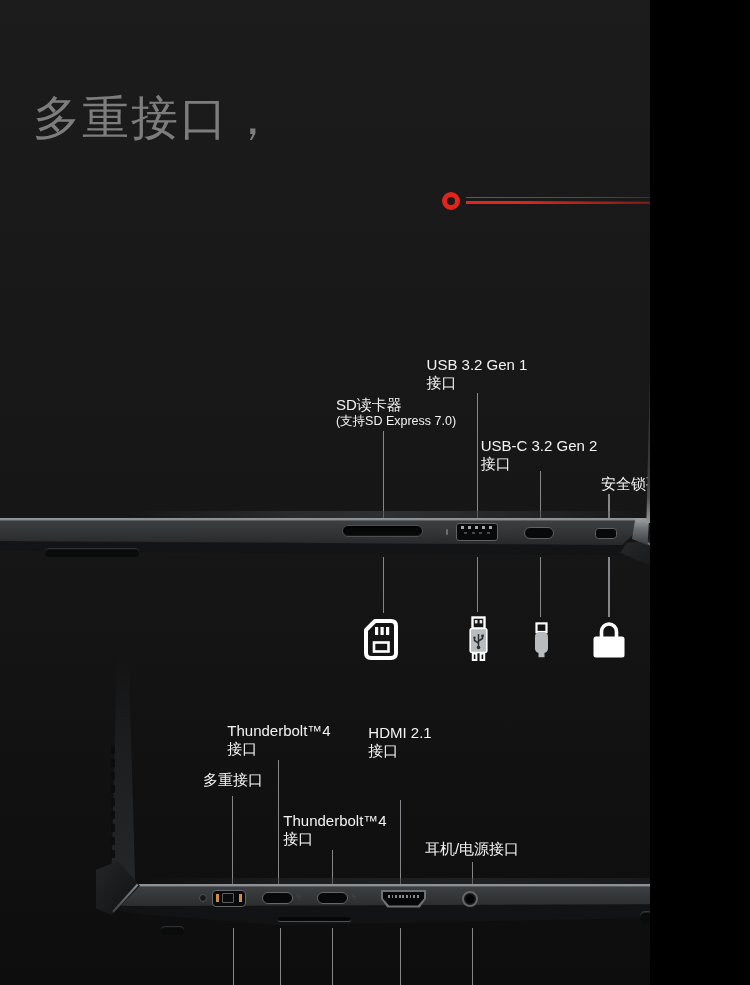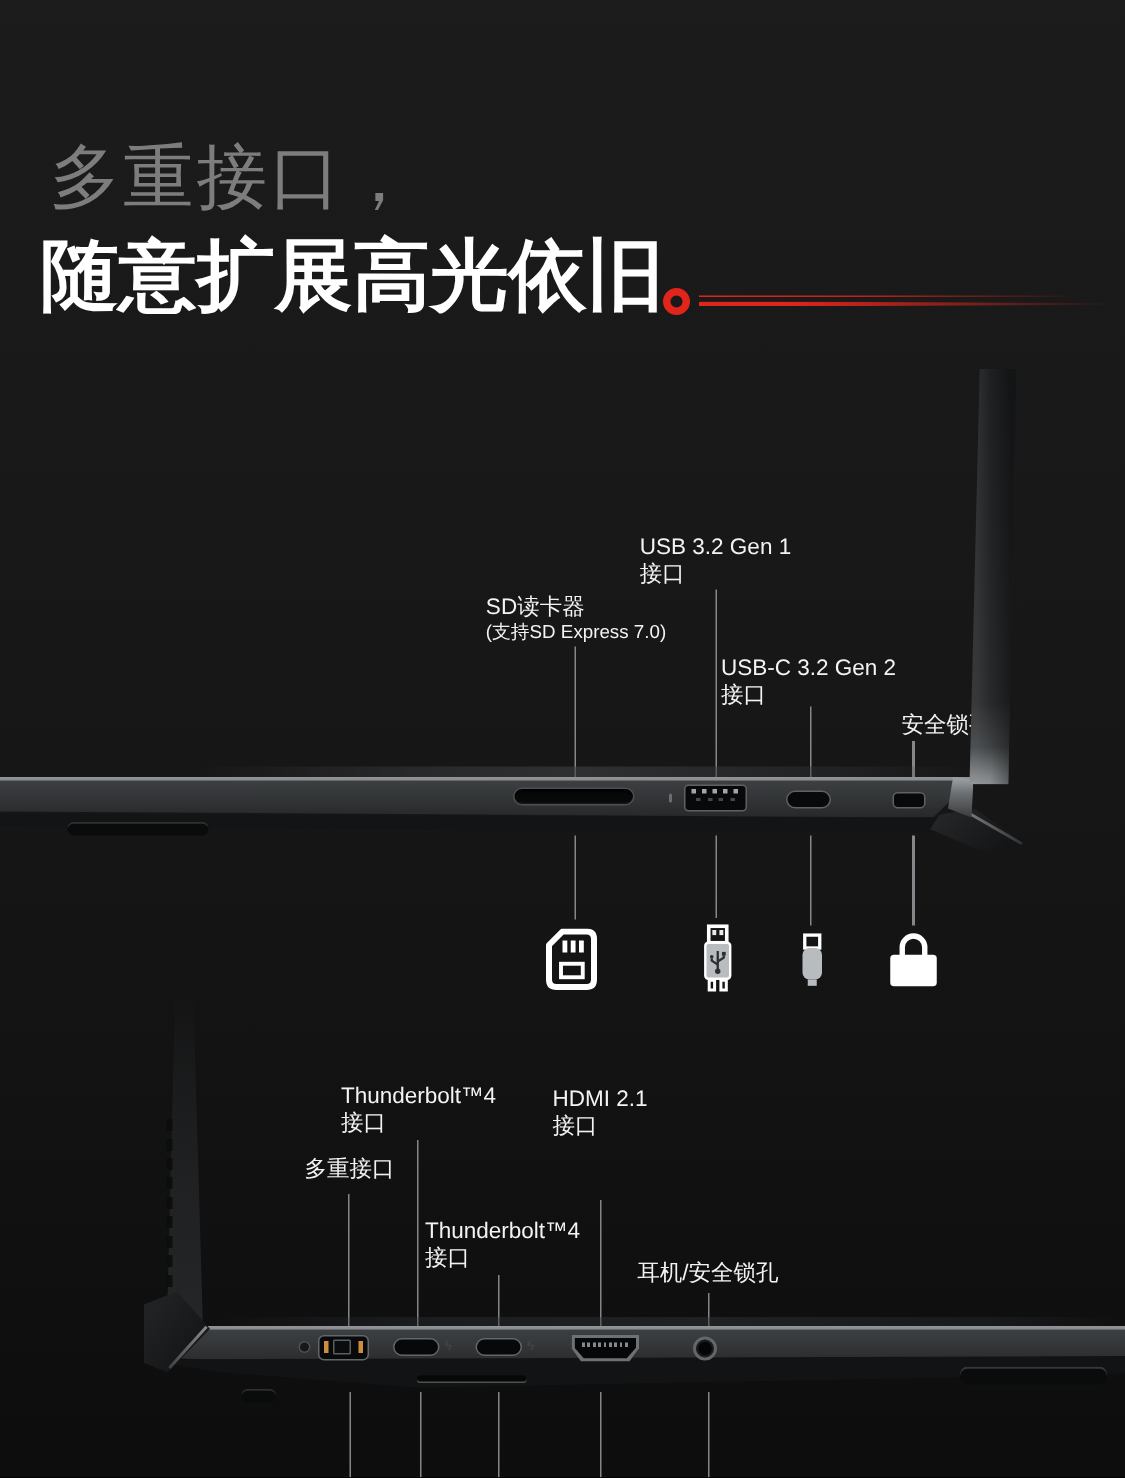--- a/index.html
+++ b/index.html
@@ -1,16 +1,16 @@
 <!DOCTYPE html>
 <html style="--accent: #e1251b; --background: #171717; --title: #ffffff; --subtitle: #7d7d7d; --label: #f3f3f3;"><head>
 <meta charset="utf-8">
 <style>
   html,body{margin:0;padding:0;background:#000;}
-  .stage{position:relative;width:750px;height:985px;overflow:hidden;
+  .stage{position:relative;width:650px;height:985px;overflow:hidden;
     background:linear-gradient(180deg,#1c1c1d 0%,#19191a 25%,#161617 55%,#111112 80%,#0d0d0e 100%);
     font-family:"Liberation Sans","DejaVu Sans",sans-serif;}
 
   
   .subtitle{position:absolute;left:33px;top:94px;font-size:47px;line-height:1;letter-spacing:2px;color:var(--subtitle,#7d7d7d);font-weight:400;white-space:nowrap;}
   .title{position:absolute;left:27px;top:156px;font-size:52px;line-height:1.1;color:var(--title,#ffffff);font-weight:700;white-space:nowrap;}
   .accent-ring{position:absolute;left:442px;top:192px;width:18px;height:18px;box-sizing:border-box;border:5px solid var(--accent,#e1251b);border-radius:50%;}
   .accent-line-a{position:absolute;left:466px;top:196.5px;width:254px;height:1.8px;
     background:linear-gradient(90deg,var(--accent,#e1251b) 0%,rgba(225,37,27,.8) 45%,rgba(225,37,27,0) 100%);}
   .accent-line-b{position:absolute;left:466px;top:201px;width:283px;height:3.4px;
@@ -76,30 +76,29 @@
   .hdmi-inner{position:absolute;left:2px;top:2px;right:2px;bottom:2px;background:#060708;clip-path:polygon(0 0,100% 0,100% 50%,85% 100%,15% 100%,0 50%);}
   .hdmi-pins{position:absolute;left:5px;right:5px;top:3.5px;height:3px;background:repeating-linear-gradient(90deg,#85898c 0,#85898c 1.8px,transparent 1.8px,transparent 3.6px);}
   .audio-jack{position:absolute;left:461.5px;top:891px;width:16px;height:16px;border:2.2px solid #63676a;border-radius:50%;background:#040506;box-sizing:border-box;box-shadow:inset 0 0 0 1.5px #1a1b1c;}
 </style>
 </head>
 <body>
 
 <div class="stage">
 
   <div class="subtitle">多重接口，</div>
-  <div class="title">随意扩展高光依旧</div>
   <span class="accent-ring"></span>
   <div class="accent-line-a"></div>
   <div class="accent-line-b"></div>
 
   <div class="label" style="left:477px;top:356px;">
     <span>USB 3.2 Gen 1</span>
     <span>接口</span>
   </div>
-  <div class="label" style="left:384px;top:396px;">
+  <div class="label" style="left:396px;top:396px;">
     <span>SD读卡器</span>
     <span class="sub">(支持SD Express 7.0)</span>
   </div>
   <div class="label" style="left:539px;top:437px;">
     <span>USB-C 3.2 Gen 2</span>
     <span>接口</span>
   </div>
   <div class="label" style="left:608px;top:475px;margin-left:23px;">
     <span>安全锁孔</span>
   </div>
@@ -192,21 +191,21 @@
   </div>
   <div class="label" style="left:400px;top:724px;">
     <span>HDMI 2.1</span>
     <span>接口</span>
   </div>
   <div class="label" style="left:335px;top:812px;">
     <span>Thunderbolt™4</span>
     <span>接口</span>
   </div>
   <div class="label" style="left:472px;top:840px;">
-    <span>耳机/安全锁孔</span>
+    <span>耳机/电源接口</span>
   </div>
 
   <div class="ll" style="left:231.5px;top:796px;height:88px;"></div>
   <div class="ll" style="left:277.5px;top:760px;height:124px;"></div>
   <div class="ll" style="left:331.5px;top:850px;height:34px;"></div>
   <div class="ll" style="left:399.5px;top:800px;height:84px;"></div>
   <div class="ll" style="left:471.5px;top:862px;height:22px;"></div>
 
   <div class="deck-sliver" style="left:140px;top:877.5px;width:610px;height:7px;background:linear-gradient(90deg,rgba(52,54,56,0) 0%,rgba(48,50,52,.4) 25%,rgba(52,54,56,.45) 55%,rgba(44,46,48,.35) 85%,rgba(40,42,44,0) 100%);"></div>
   <div class="lid-left">

